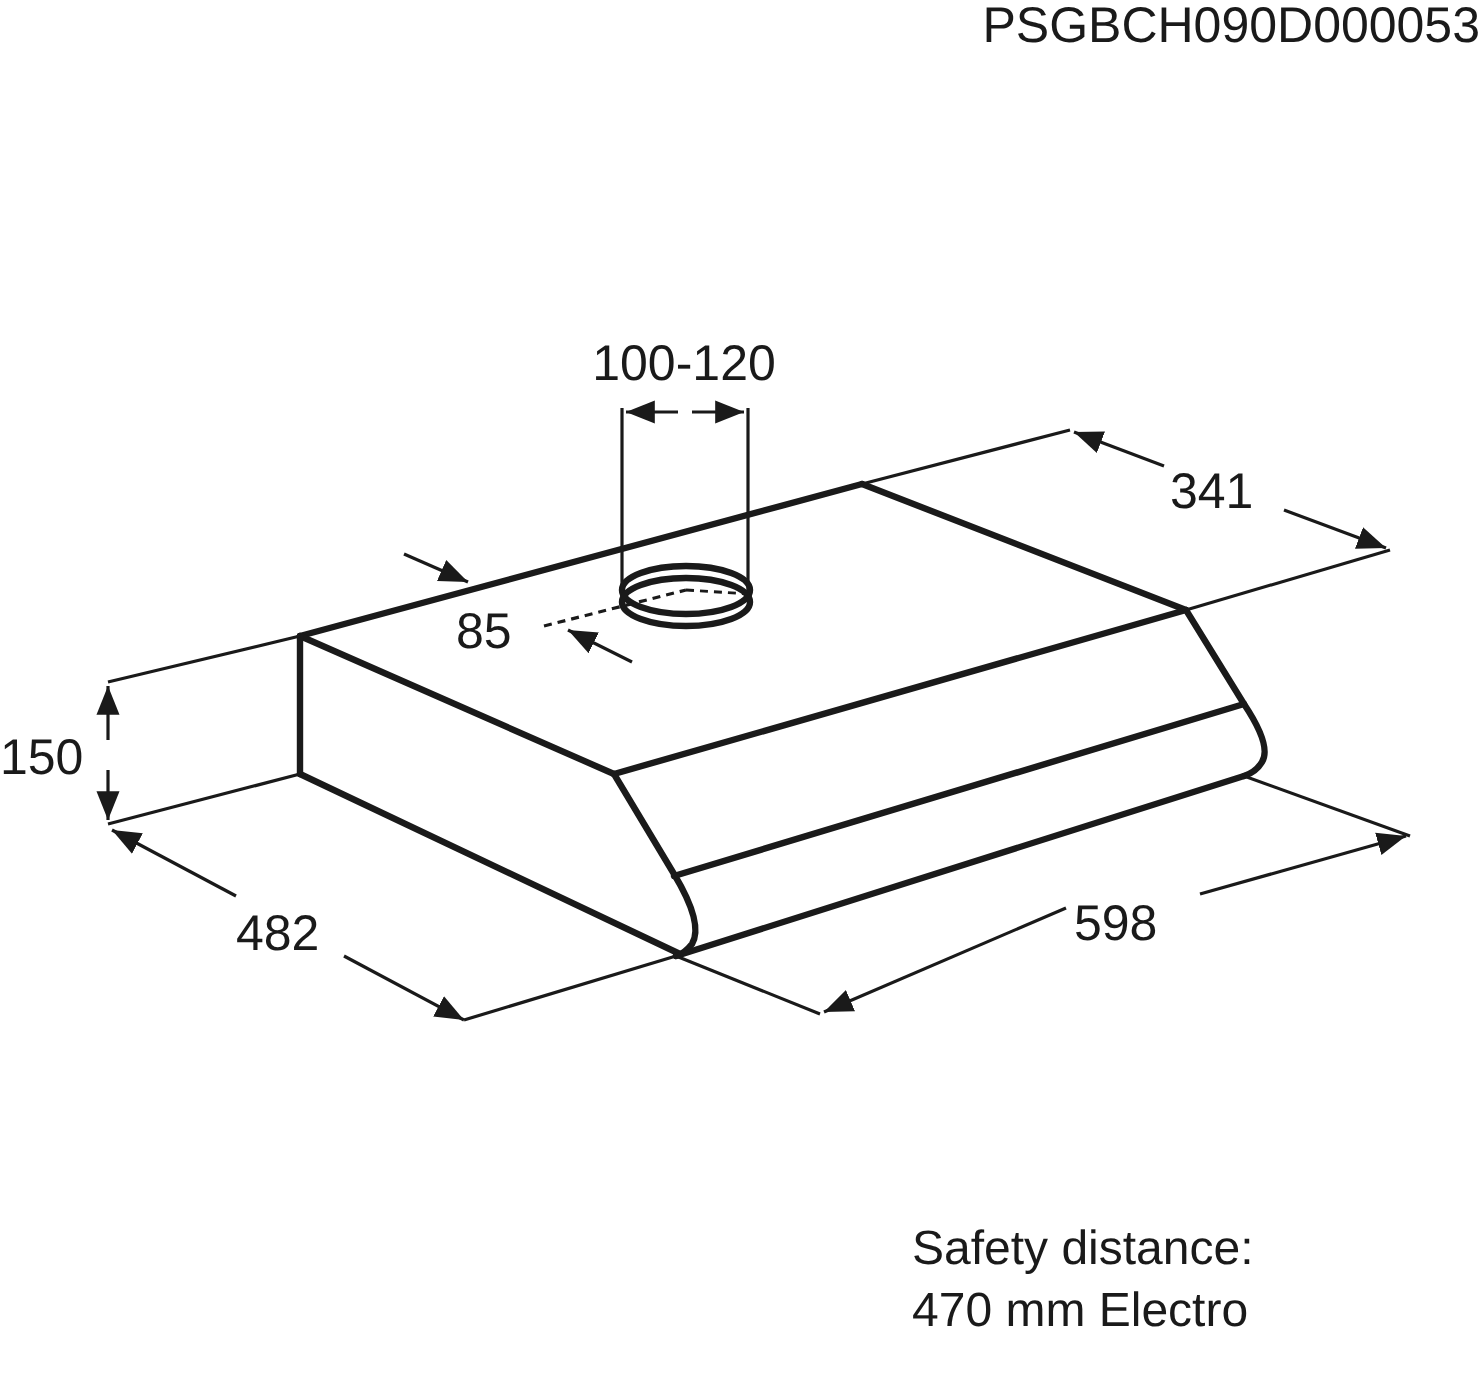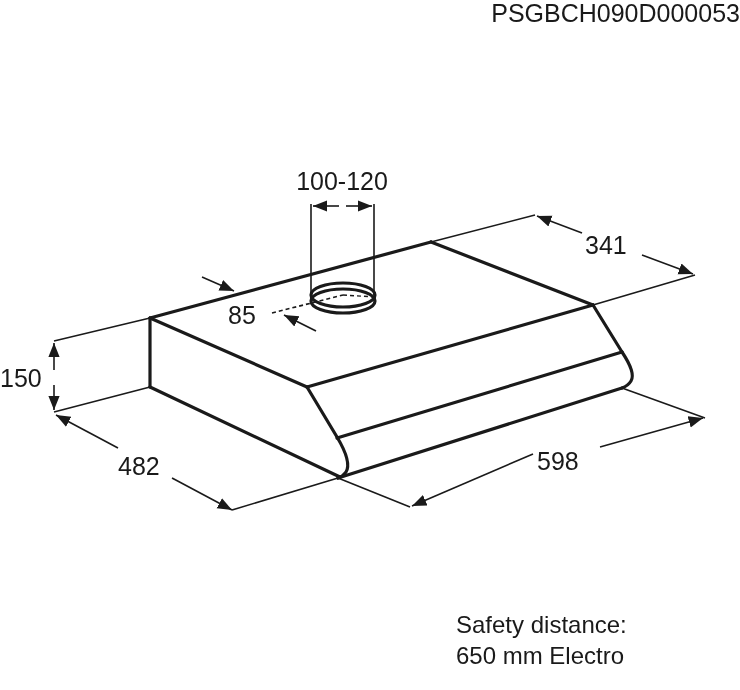--- a/index.html
+++ b/index.html
@@ -87,14 +87,14 @@
     <text class="dim" x="228" y="324" text-anchor="start">85</text>
     <text class="dim" x="585" y="254" text-anchor="start">341</text>
     <text class="dim" x="0" y="387" text-anchor="start">150</text>
     <text class="dim" x="118" y="475" text-anchor="start">482</text>
     <text class="dim" x="537" y="470" text-anchor="start">598</text>
   </g>
 </svg>
 
 <div class="note">
   <div>Safety distance:</div>
-  <div>650 mm Electro</div>
+  <div>470 mm Electro</div>
 </div>
 
 </body></html>

